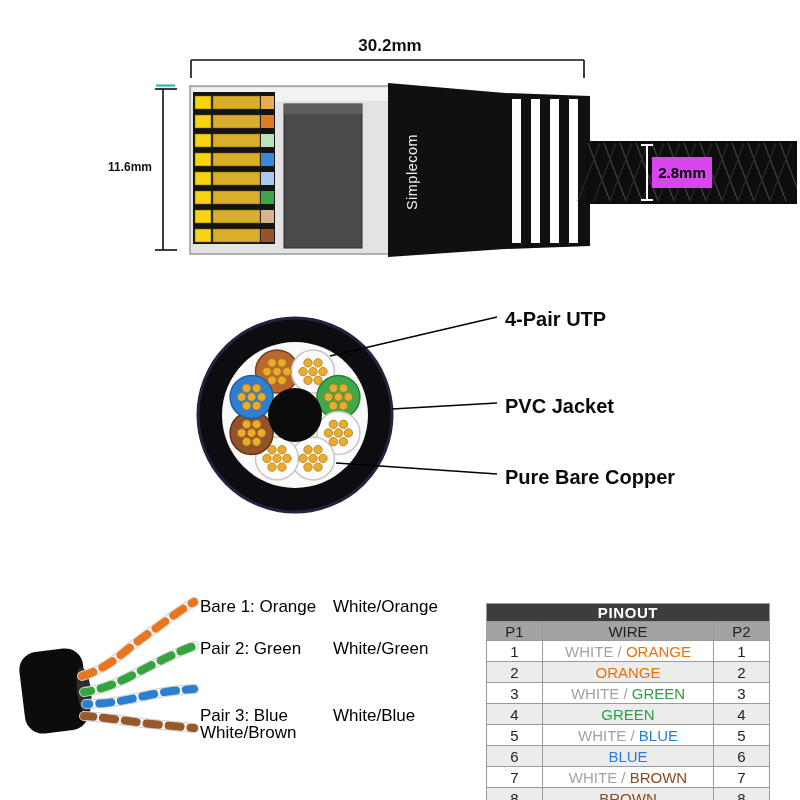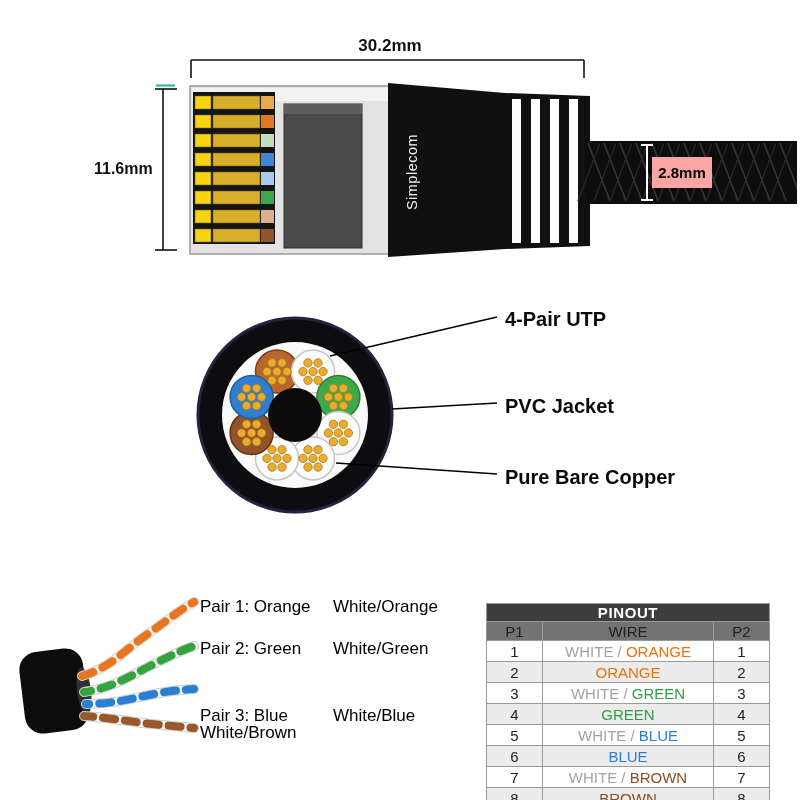--- a/index.html
+++ b/index.html
@@ -8,26 +8,26 @@
   .abs { position:absolute; }
   svg.layer { position:absolute; left:0; top:0; }
   .dim-label { font-weight:bold; color:#111; }
   .callout { font-size:20px; font-weight:bold; color:#0a0a0a; white-space:nowrap; }
   .pair-row { left:200px; display:flex; align-items:baseline; font-size:17px; font-weight:500; color:#000; }
   .pair-name { width:133px; white-space:nowrap; }
   .pair-white { white-space:nowrap; }
   table.pinout { position:absolute; left:486px; top:603px; width:283px; border-collapse:collapse; table-layout:fixed; font-size:15px; color:#222; }
   table.pinout th, table.pinout td { border:1px solid #9a9a9a; text-align:center; padding:0; overflow:hidden; white-space:nowrap; }
   table.pinout .title-row th { background:#3d3d3d; color:#ffffff; font-weight:bold; height:18px; letter-spacing:0.6px; }
-  table.pinout .head-row td { height:19px; background:#737373; }
+  table.pinout .head-row td { height:19px; background:#a3a3a3; }
   table.pinout tbody td { height:21px; background:#ffffff; }
   table.pinout tbody tr:nth-child(even) td { background:#ececec; }
   .wire-prefix { color:#a3a3a3; }
   .brand-label { font-size:14.5px; color:#f0f0f0; letter-spacing:0.5px; text-align:center; transform:rotate(-90deg); }
-  .cable-size-box { width:60px; height:31px; background:#fca5a5; color:#000; font-weight:bold; font-size:15px; text-align:center; line-height:31px; }
+  .cable-size-box { width:60px; height:31px; background:#d946ef; color:#000; font-weight:bold; font-size:15px; text-align:center; line-height:31px; }
 </style>
 </head>
 <body>
 
 <div class="stage">
 
   <svg class="layer" width="800" height="800" viewBox="0 0 800 800">
     <defs>
       <g id="strand7" stroke="#a97c1a" stroke-width="0.8" fill="#ebac2e">
         <circle cx="0" cy="0" r="4.2"></circle>
@@ -166,30 +166,30 @@
       </g>
       <g fill="none" stroke-linecap="round">
         <path d="M84,716 C112,718 132,722 152,724 S184,727 194,728" stroke="#cfcfcf" stroke-width="10"></path>
         <path d="M84,716 C112,718 132,722 152,724 S184,727 194,728" stroke="#f4f4f4" stroke-width="8"></path>
         <path d="M84,716 C112,718 132,722 152,724 S184,727 194,728" stroke-width="8" stroke-dasharray="12 10" stroke-dashoffset="3" stroke="#99582b"></path>
       </g>
     </g>
   </svg>
 
   <div class="abs dim-label" style="left:340px;top:36px;width:100px;text-align:center;font-size:17px;">30.2mm</div>
-  <div class="abs dim-label" style="left:94px;top:160px;width:58px;text-align:right;font-size:16px;">11.6mm</div>
+  <div class="abs dim-label" style="left:94px;top:160px;width:58px;text-align:right;font-size:12px;">11.6mm</div>
   <div class="abs brand-label" style="left:348px;top:163px;width:130px;height:18px;">Simplecom</div>
   <div class="abs cable-size-box" style="left:652px;top:157px;">2.8mm</div>
 
   <div class="abs callout" style="left:505px;top:308px;">4-Pair UTP</div>
   <div class="abs callout" style="left:505px;top:395px;">PVC Jacket</div>
   <div class="abs callout" style="left:505px;top:466px;">Pure Bare Copper</div>
 
   <div class="abs pair-row" style="top:597px;">
-    <span class="pair-name">Pair 1: Orange</span>
+    <span class="pair-name">Bare 1: Orange</span>
     <span class="pair-white">White/Orange</span>
   </div>
   <div class="abs pair-row" style="top:639px;">
     <span class="pair-name">Pair 2: Green</span>
     <span class="pair-white">White/Green</span>
   </div>
   <div class="abs pair-row" style="top:706px;">
     <span class="pair-name">Pair 3: Blue</span>
     <span class="pair-white">White/Blue</span>
   </div>

